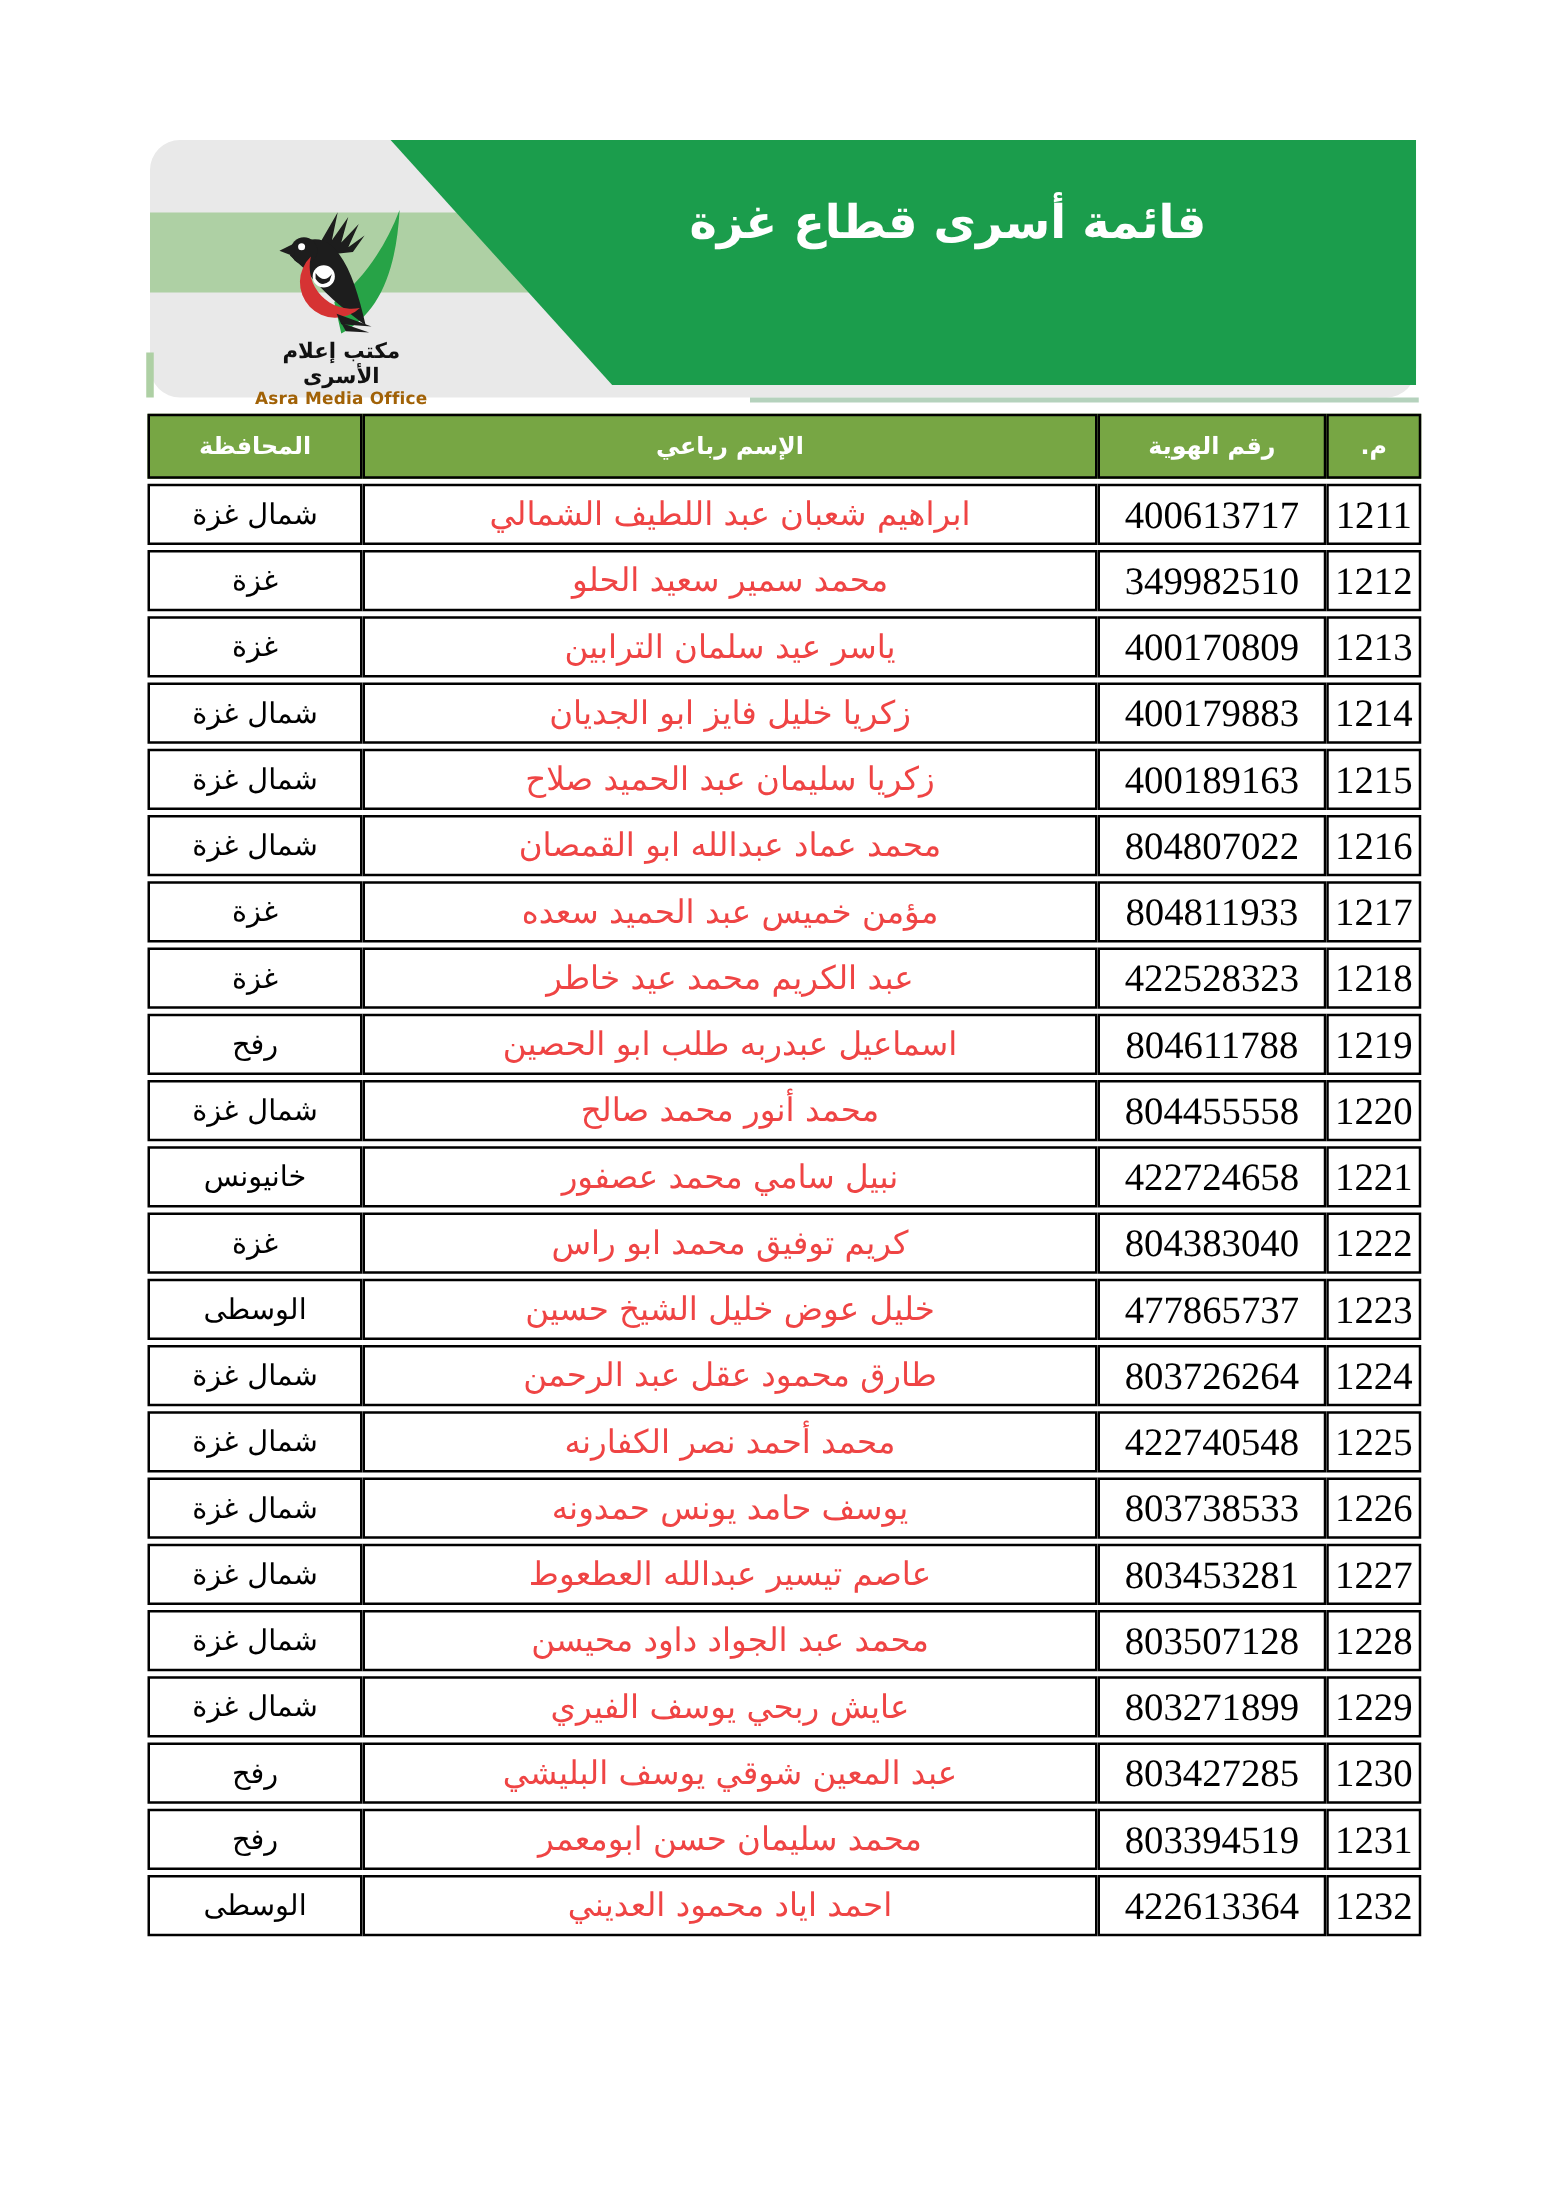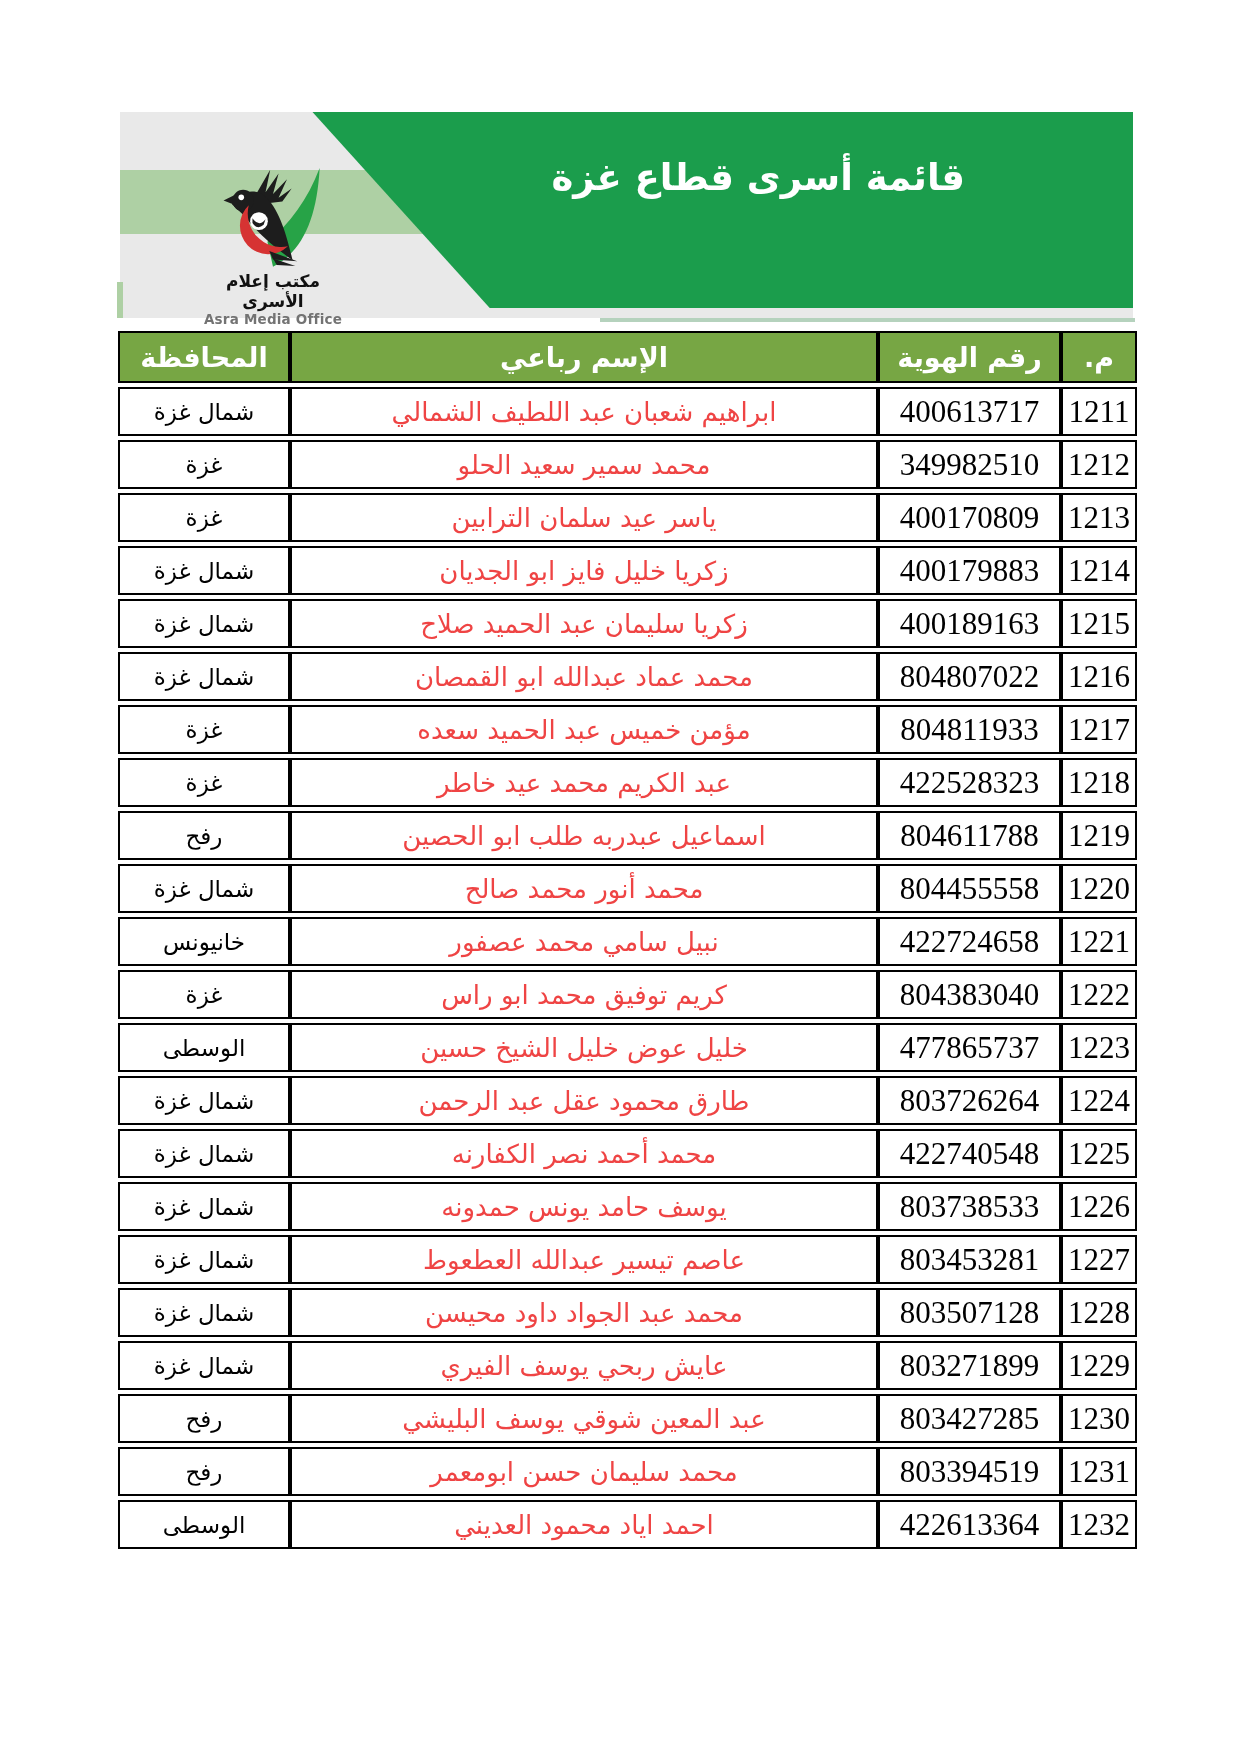--- a/index.html
+++ b/index.html
@@ -1,41 +1,41 @@
 <!DOCTYPE html>
 <html lang="ar" style="--banner-green: #1b9d4c; --header-green: #77a644; --band-green: #aed0a4; --panel-gray: #e9e9e9;"><head>
 <meta charset="utf-8">
 <style>
   html,body{margin:0;padding:0;}
   body{background:#ffffff;font-family:"DejaVu Sans",sans-serif;}
   .page{position:relative;width:1241px;height:1755px;background:#ffffff;overflow:hidden;}
 
   
-  .banner{position:absolute;left:120px;top:112px;width:1013px;height:206px;background:var(--panel-gray,#e9e9e9);}
+  .banner{position:absolute;left:120px;top:112px;width:1013px;height:206px;background:var(--panel-gray,#e9e9e9);border-radius:24px;}
   .band{position:absolute;left:0;top:58px;width:46%;height:64px;background:var(--band-green,#aed0a4);}
   .sliver{position:absolute;left:-3px;bottom:0;width:6px;height:36px;background:var(--band-green,#aed0a4);}
   .banner-green{position:absolute;left:0;top:0;width:100%;height:196px;background:var(--banner-green,#1b9d4c);
       clip-path:polygon(19% 0,100% 0,100% 100%,36.5% 100%);
       direction:rtl;text-align:right;padding:34px 168px 0 0;box-sizing:border-box;}
   .banner-title{color:#ffffff;font-weight:bold;font-size:37px;line-height:63px;letter-spacing:0;}
   .logo{position:absolute;left:78px;top:50px;width:150px;text-align:center;}
   .logo svg{display:block;margin:0 auto;}
   .logo-ar{font-size:17px;font-weight:bold;color:#111;margin-top:1px;direction:rtl;text-align:center;}
-  .logo-en{font-size:13.5px;font-weight:bold;color:#737373;letter-spacing:.2px;}
+  .logo-en{font-size:13.5px;font-weight:bold;color:#a16207;letter-spacing:.2px;}
   .divider{position:absolute;left:600px;top:318px;width:535px;height:4px;background:#b5d2bd;}
 
   
   table.roster{position:absolute;left:118px;top:327px;width:1019px;
       border-collapse:separate;border-spacing:0 4px;table-layout:fixed;direction:rtl;}
   table.roster col.c-no{width:76px;}
   table.roster col.c-id{width:183px;}
   table.roster col.c-name{width:588px;}
   table.roster col.c-gov{width:172px;}
   .roster th{background:var(--header-green,#77a644);color:#fff;border:2px solid #000;
-      height:48px;font-size:27px;font-weight:bold;font-family:"DejaVu Sans",sans-serif;
+      height:48px;font-size:19px;font-weight:bold;font-family:"DejaVu Sans",sans-serif;
       text-align:center;vertical-align:middle;padding:0;}
   .roster td{background:#fff;border:2px solid #000;height:45px;text-align:center;
       vertical-align:middle;padding:0 4px;overflow:hidden;}
   .cell-no,.cell-id{font-family:"Liberation Serif","DejaVu Serif",serif;font-size:31px;color:#000;}
   .cell-name{font-family:"DejaVu Sans",sans-serif;font-size:26px;color:#ef4444;}
   .cell-gov{font-family:"DejaVu Sans",sans-serif;font-size:23px;color:#000;}
 </style>
 </head>
 <body>
 

